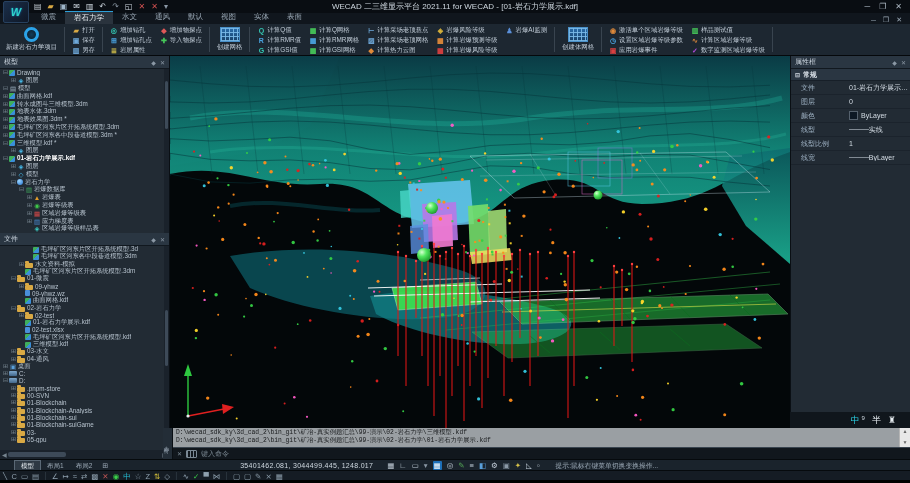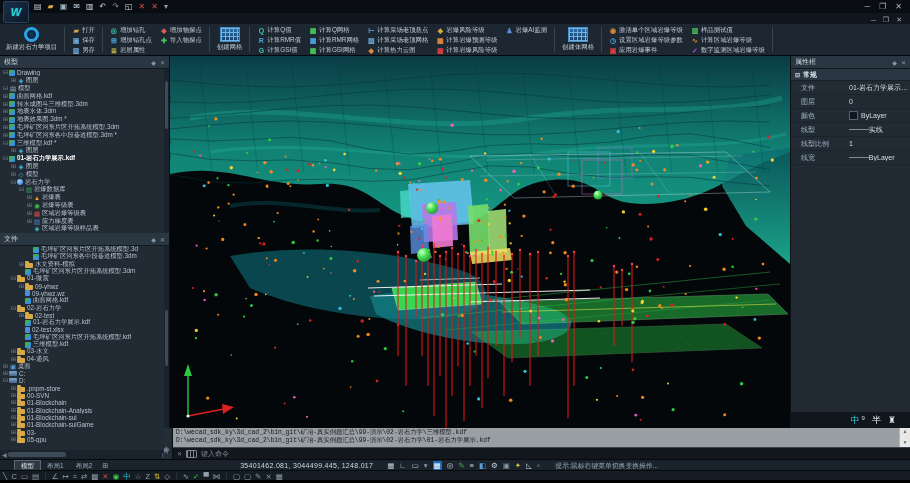--- a/index.html
+++ b/index.html
@@ -121,28 +121,39 @@
       <span class="qa-ic" style="color: rgb(159, 182, 201);">▣</span>
       <span class="qa-ic" style="color: rgb(207, 216, 224);">✉</span>
       <span class="qa-ic" style="color: rgb(207, 216, 224);">▥</span>
       <span class="qa-ic" style="color: rgb(207, 216, 224);">↶</span>
       <span class="qa-ic" style="color: rgb(139, 152, 165);">↷</span>
       <span class="qa-ic" style="color: rgb(207, 216, 224);">◱</span>
       <span class="qa-ic" style="color: rgb(208, 80, 80);">✕</span>
       <span class="qa-ic" style="color: rgb(208, 80, 80);">✕</span>
       <span class="qa-ic" style="color: rgb(139, 152, 165);">▾</span>
     </div>
+  <div id="title-text">WECAD 二三维显示平台 2021.11 for WECAD - [01-岩石力学展示.kdf]</div>
   <div id="app-controls">
       <span class="wc">─</span>
       <span class="wc">❐</span>
       <span class="wc">✕</span>
     </div>
 </div>
 
 <div id="tabrow" class="abs">
+  <div id="ribbon-tabs">
+      <div class="rtab">微震</div>
+      <div class="rtab active">岩石力学</div>
+      <div class="rtab">水文</div>
+      <div class="rtab">通风</div>
+      <div class="rtab">默认</div>
+      <div class="rtab">视图</div>
+      <div class="rtab">实体</div>
+      <div class="rtab">表面</div>
+    </div>
   <div id="doc-controls">
       <span class="wc2">─</span>
       <span class="wc2">❐</span>
       <span class="wc2">✕</span>
     </div>
 </div>
 
 <div id="ribbon" class="abs">
     <button class="r-big">
       <div class="r-ring"></div>

